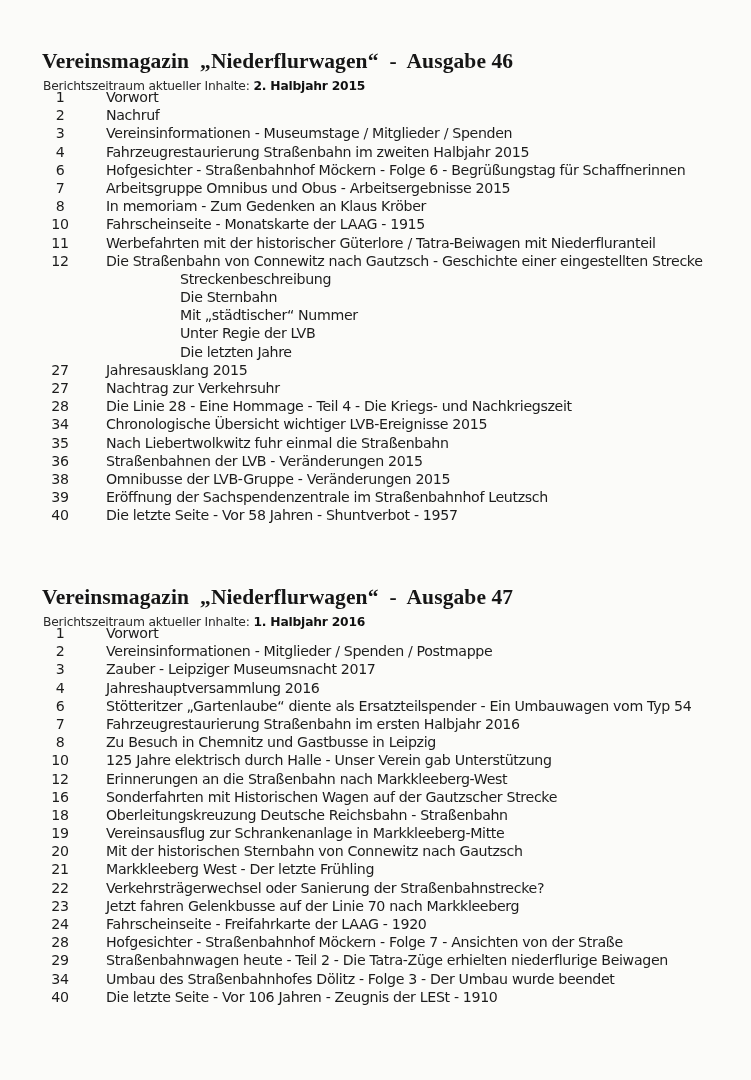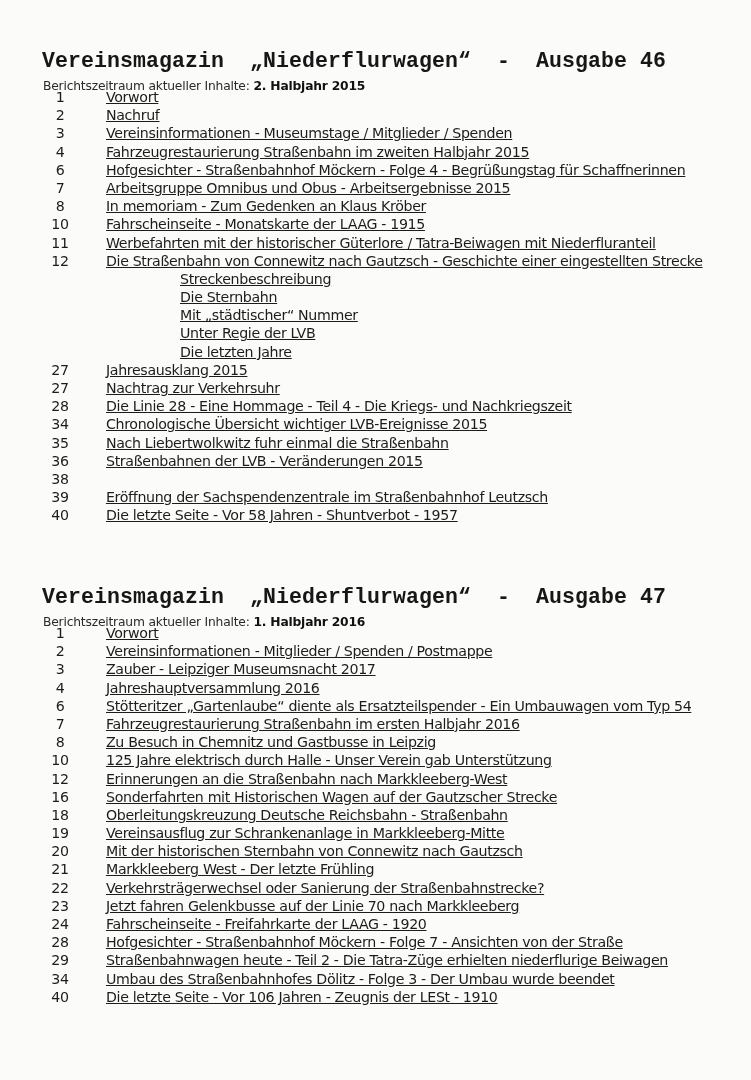--- a/index.html
+++ b/index.html
@@ -20,21 +20,21 @@
       left: 0;
       width: 751px;
     }
     .issue-46 { top: 32px; }
     .issue-47 { top: 568px; }
 
     .issue-title {
       position: absolute;
       left: 42px;
       top: 0;
-      font-family: Liberation Mono, monospace;
+      font-family: Liberation Serif, serif;
       font-weight: bold;
       font-size: 21.5px;
       letter-spacing: 0.1px;
       white-space: pre;
       color: #161616;
       line-height: 30px;
     }
     .issue-subtitle {
       position: absolute;
       left: 43px;
@@ -70,21 +70,20 @@
     }
     .toc-page {
       position: absolute;
       left: 40px;
       width: 40px;
       text-align: center;
     }
     .toc-text {
       position: absolute;
       left: 106px;
-      text-decoration: underline;
     }
     .toc-row.sub .toc-text {
       left: 180px;
     }
   </style>
 </head>
 <body>
 
 <section class="issue issue-46">
   <h1 class="issue-title">Vereinsmagazin  „Niederflurwagen“  -  Ausgabe 46</h1>
@@ -101,21 +100,21 @@
       <li class="toc-row">
         <span class="toc-page">3</span>
         <span class="toc-text">Vereinsinformationen - Museumstage / Mitglieder / Spenden</span>
       </li>
       <li class="toc-row">
         <span class="toc-page">4</span>
         <span class="toc-text">Fahrzeugrestaurierung Straßenbahn im zweiten Halbjahr 2015</span>
       </li>
       <li class="toc-row">
         <span class="toc-page">6</span>
-        <span class="toc-text">Hofgesichter - Straßenbahnhof Möckern - Folge 4 - Begrüßungstag für Schaffnerinnen</span>
+        <span class="toc-text">Hofgesichter - Straßenbahnhof Möckern - Folge 6 - Begrüßungstag für Schaffnerinnen</span>
       </li>
       <li class="toc-row">
         <span class="toc-page">7</span>
         <span class="toc-text">Arbeitsgruppe Omnibus und Obus - Arbeitsergebnisse 2015</span>
       </li>
       <li class="toc-row">
         <span class="toc-page">8</span>
         <span class="toc-text">In memoriam - Zum Gedenken an Klaus Kröber</span>
       </li>
       <li class="toc-row">
@@ -169,20 +168,21 @@
       <li class="toc-row">
         <span class="toc-page">35</span>
         <span class="toc-text">Nach Liebertwolkwitz fuhr einmal die Straßenbahn</span>
       </li>
       <li class="toc-row">
         <span class="toc-page">36</span>
         <span class="toc-text">Straßenbahnen der LVB - Veränderungen 2015</span>
       </li>
       <li class="toc-row">
         <span class="toc-page">38</span>
+        <span class="toc-text">Omnibusse der LVB-Gruppe - Veränderungen 2015</span>
       </li>
       <li class="toc-row">
         <span class="toc-page">39</span>
         <span class="toc-text">Eröffnung der Sachspendenzentrale im Straßenbahnhof Leutzsch</span>
       </li>
       <li class="toc-row">
         <span class="toc-page">40</span>
         <span class="toc-text">Die letzte Seite - Vor 58 Jahren - Shuntverbot - 1957</span>
       </li>
     </ul>

